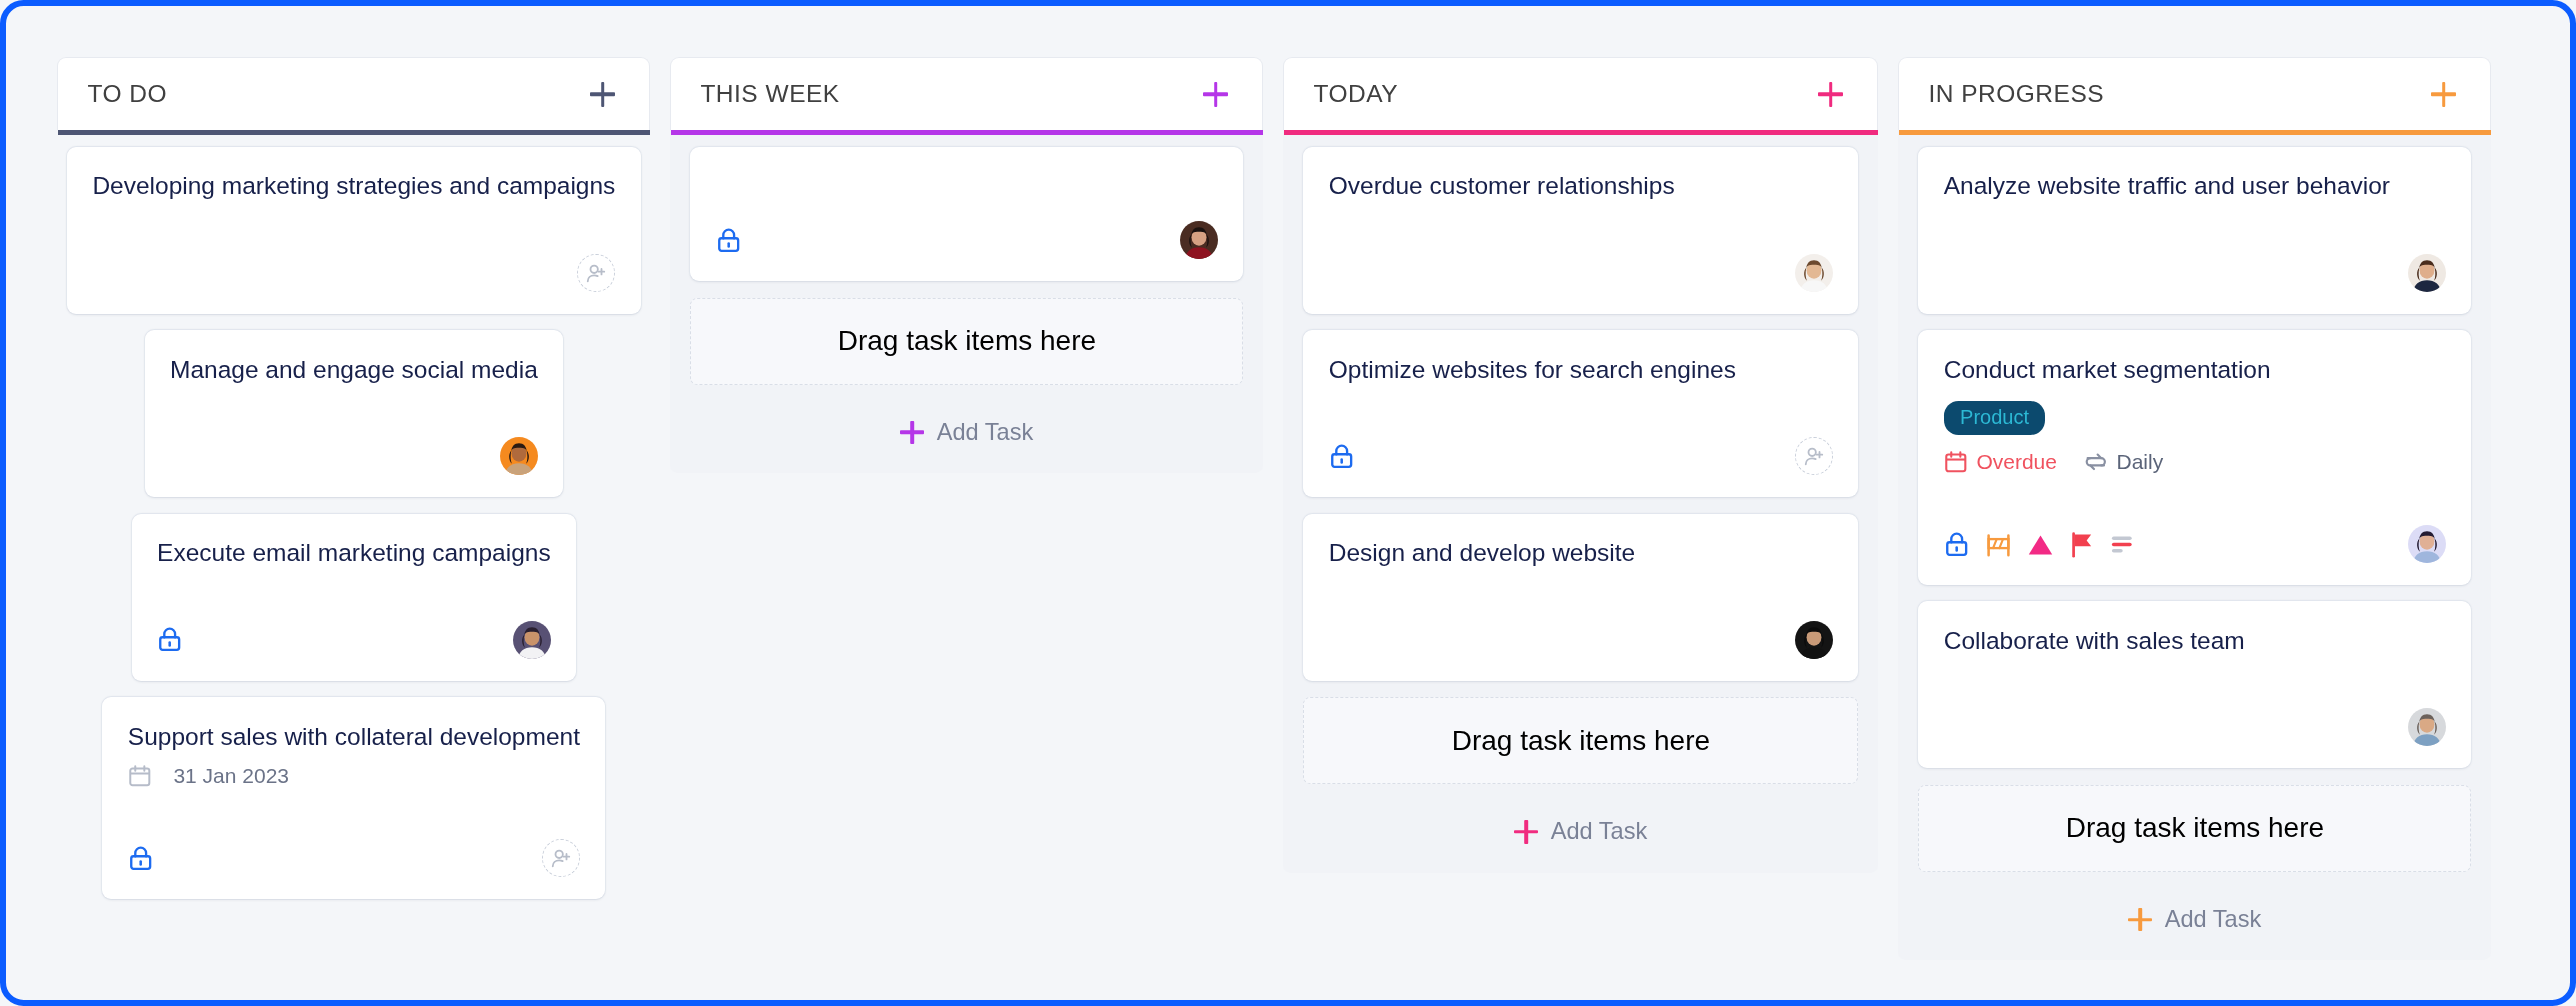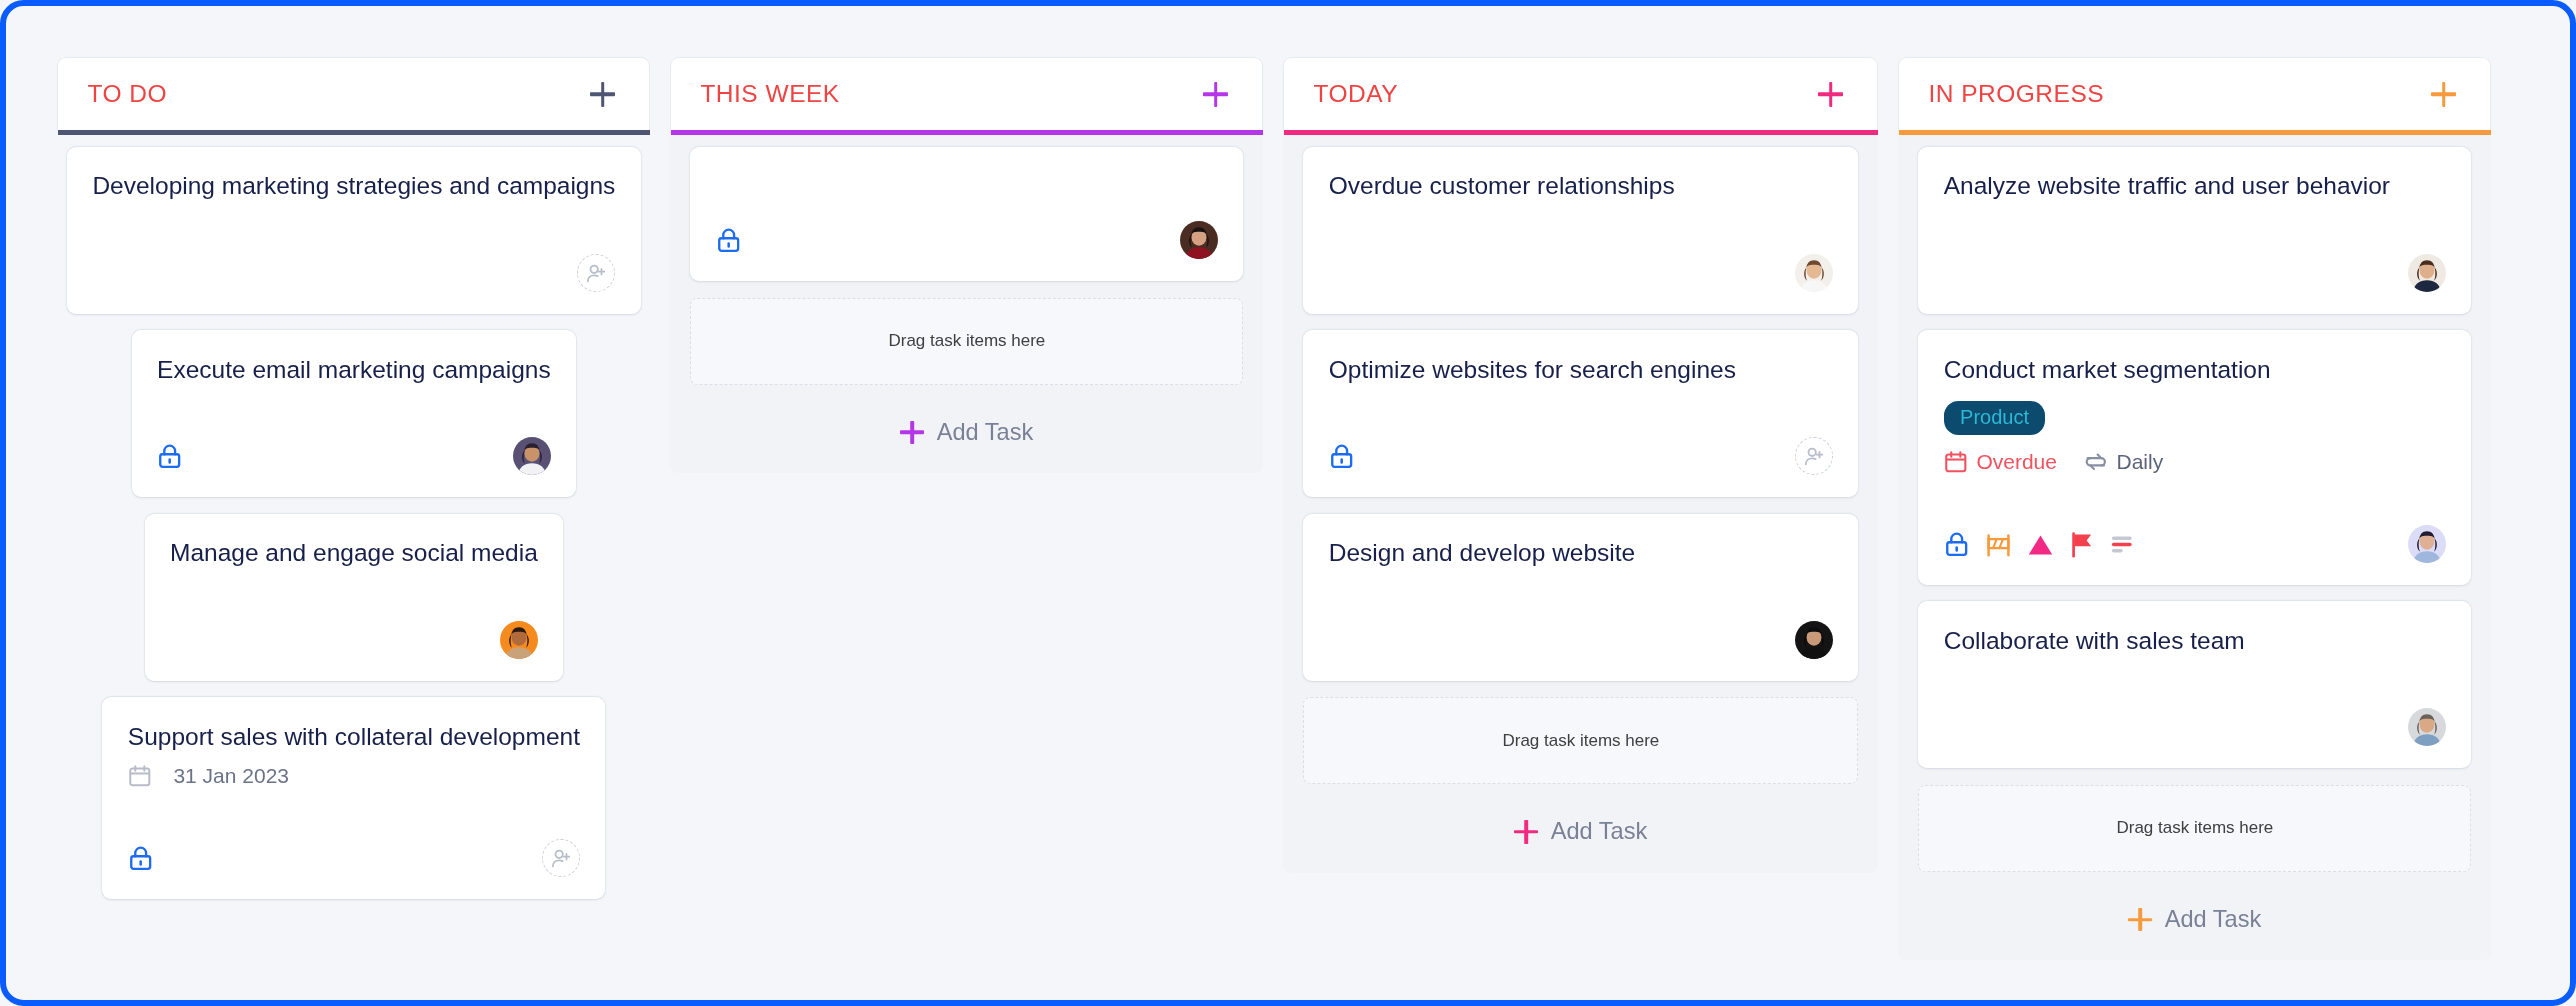--- a/index.html
+++ b/index.html
@@ -54,21 +54,21 @@
   .col-head::after {
     content: "";
     position: absolute;
     left: -0.9px; right: -0.9px; bottom: -4.5px;
     height: 4.5px;
     background: var(--accent);
   }
   .col-title {
     font-size: 24.5px;
     letter-spacing: 0.5px;
-    color: #ef4444;
+    color: #404040;
     font-weight: 400;
     white-space: nowrap;
   }
   .col-add {
     width: 31px; height: 31px;
     position: relative;
     cursor: pointer;
     flex: 0 0 auto;
   }
   .col-add::before, .col-add::after {
@@ -174,22 +174,22 @@
 
   
   .dropzone {
     border: 1.8px dashed #d9dee7;
     border-radius: 7.3px;
     background: #f7f8fb;
     height: 87px;
     display: flex;
     align-items: center;
     justify-content: center;
-    font-size: 17px;
-    color: #404040;
+    font-size: 28px;
+    color: #000000;
   }
 
   
   .add-task {
     display: flex;
     align-items: center;
     justify-content: center;
     gap: 12.7px;
     padding: 18px 0 7.3px 0;
     cursor: pointer;
@@ -223,55 +223,55 @@
               <span class="add-assignee">
                 <svg width="22" height="22" viewBox="0 0 24 24" fill="none" xmlns="http://www.w3.org/2000/svg">
                   <circle cx="10" cy="8" r="4" stroke="#b7bdc9" stroke-width="2"></circle>
                   <path d="M3 21c0-4 3.2-6.5 7-6.5 1.4 0 2.7.35 3.8.95" stroke="#b7bdc9" stroke-width="2" stroke-linecap="round"></path>
                   <path d="M18 7.5v6M15 10.5h6" stroke="#b7bdc9" stroke-width="2" stroke-linecap="round"></path>
                 </svg>
               </span>
             </div>
           </div>
           <div class="card">
+            <div class="card-title">Manage and engage social media</div>
+            <div class="card-spacer"></div>
+            <div class="card-foot">
+              <div class="foot-icons"></div>
+              <span class="avatar">
+                <svg viewBox="0 0 42 42" xmlns="http://www.w3.org/2000/svg">
+                  <rect width="42" height="42" fill="#f58a1f"></rect>
+                  <path d="M6 42c0-8.5 6.7-13 15-13s15 4.5 15 13z" fill="#c9a27a"></path>
+                  <ellipse cx="21" cy="18" rx="8.2" ry="9.4" fill="#b06a3c"></ellipse>
+                  <path d="M12.4 17c0-6.4 3.6-10 8.6-10s8.6 3.6 8.6 10c0-3.4-2.6-5-8.6-5s-8.6 1.6-8.6 5z" fill="#2b1a12"></path>
+                  <path d="M12.6 15c-1.4 5.6-1 11 .6 14.6-3.4-2.6-4.6-10.4-.6-14.6zM29.4 15c1.4 5.6 1 11-.6 14.6 3.4-2.6 4.6-10.4.6-14.6z" fill="#2b1a12"></path>
+                </svg>
+              </span>
+            </div>
+          </div>
+          <div class="card">
             <div class="card-title">Execute email marketing campaigns</div>
             <div class="card-spacer"></div>
             <div class="card-foot">
               <div class="foot-icons">
                 <span>
                   <svg width="25.4" height="27" viewBox="0 0 28 30" fill="none" xmlns="http://www.w3.org/2000/svg">
                     <rect x="3.5" y="12.5" width="21" height="14" rx="2.5" stroke="#1d6bf0" stroke-width="2.6"></rect>
                     <path d="M8 12.5V9a6 6 0 0 1 12 0v3.5" stroke="#1d6bf0" stroke-width="2.6" stroke-linecap="round"></path>
                     <rect x="12.6" y="17" width="2.8" height="6" rx="1.4" fill="#1d6bf0"></rect>
                   </svg>
                 </span>
               </div>
               <span class="avatar">
                 <svg viewBox="0 0 42 42" xmlns="http://www.w3.org/2000/svg">
                   <rect width="42" height="42" fill="#585174"></rect>
                   <path d="M6 42c0-8.5 6.7-13 15-13s15 4.5 15 13z" fill="#f2f2f4"></path>
                   <ellipse cx="21" cy="18" rx="8.2" ry="9.4" fill="#c9936a"></ellipse>
                   <path d="M12.4 17c0-6.4 3.6-10 8.6-10s8.6 3.6 8.6 10c0-3.4-2.6-5-8.6-5s-8.6 1.6-8.6 5z" fill="#2a2030"></path>
                   <path d="M12.6 15c-1.4 5.6-1 11 .6 14.6-3.4-2.6-4.6-10.4-.6-14.6zM29.4 15c1.4 5.6 1 11-.6 14.6 3.4-2.6 4.6-10.4.6-14.6z" fill="#2a2030"></path>
-                </svg>
-              </span>
-            </div>
-          </div>
-          <div class="card">
-            <div class="card-title">Manage and engage social media</div>
-            <div class="card-spacer"></div>
-            <div class="card-foot">
-              <div class="foot-icons"></div>
-              <span class="avatar">
-                <svg viewBox="0 0 42 42" xmlns="http://www.w3.org/2000/svg">
-                  <rect width="42" height="42" fill="#f58a1f"></rect>
-                  <path d="M6 42c0-8.5 6.7-13 15-13s15 4.5 15 13z" fill="#c9a27a"></path>
-                  <ellipse cx="21" cy="18" rx="8.2" ry="9.4" fill="#b06a3c"></ellipse>
-                  <path d="M12.4 17c0-6.4 3.6-10 8.6-10s8.6 3.6 8.6 10c0-3.4-2.6-5-8.6-5s-8.6 1.6-8.6 5z" fill="#2b1a12"></path>
-                  <path d="M12.6 15c-1.4 5.6-1 11 .6 14.6-3.4-2.6-4.6-10.4-.6-14.6zM29.4 15c1.4 5.6 1 11-.6 14.6 3.4-2.6 4.6-10.4.6-14.6z" fill="#2b1a12"></path>
                 </svg>
               </span>
             </div>
           </div>
           <div class="card">
             <div class="card-title">Support sales with collateral development</div>
             <div class="due-row">
               <span>
                 <svg width="23.6" height="23.6" viewBox="0 0 26 26" fill="none" xmlns="http://www.w3.org/2000/svg">
                   <rect x="2.5" y="5" width="21" height="18.5" rx="2.5" stroke="#b6bcc9" stroke-width="2.2"></rect>

